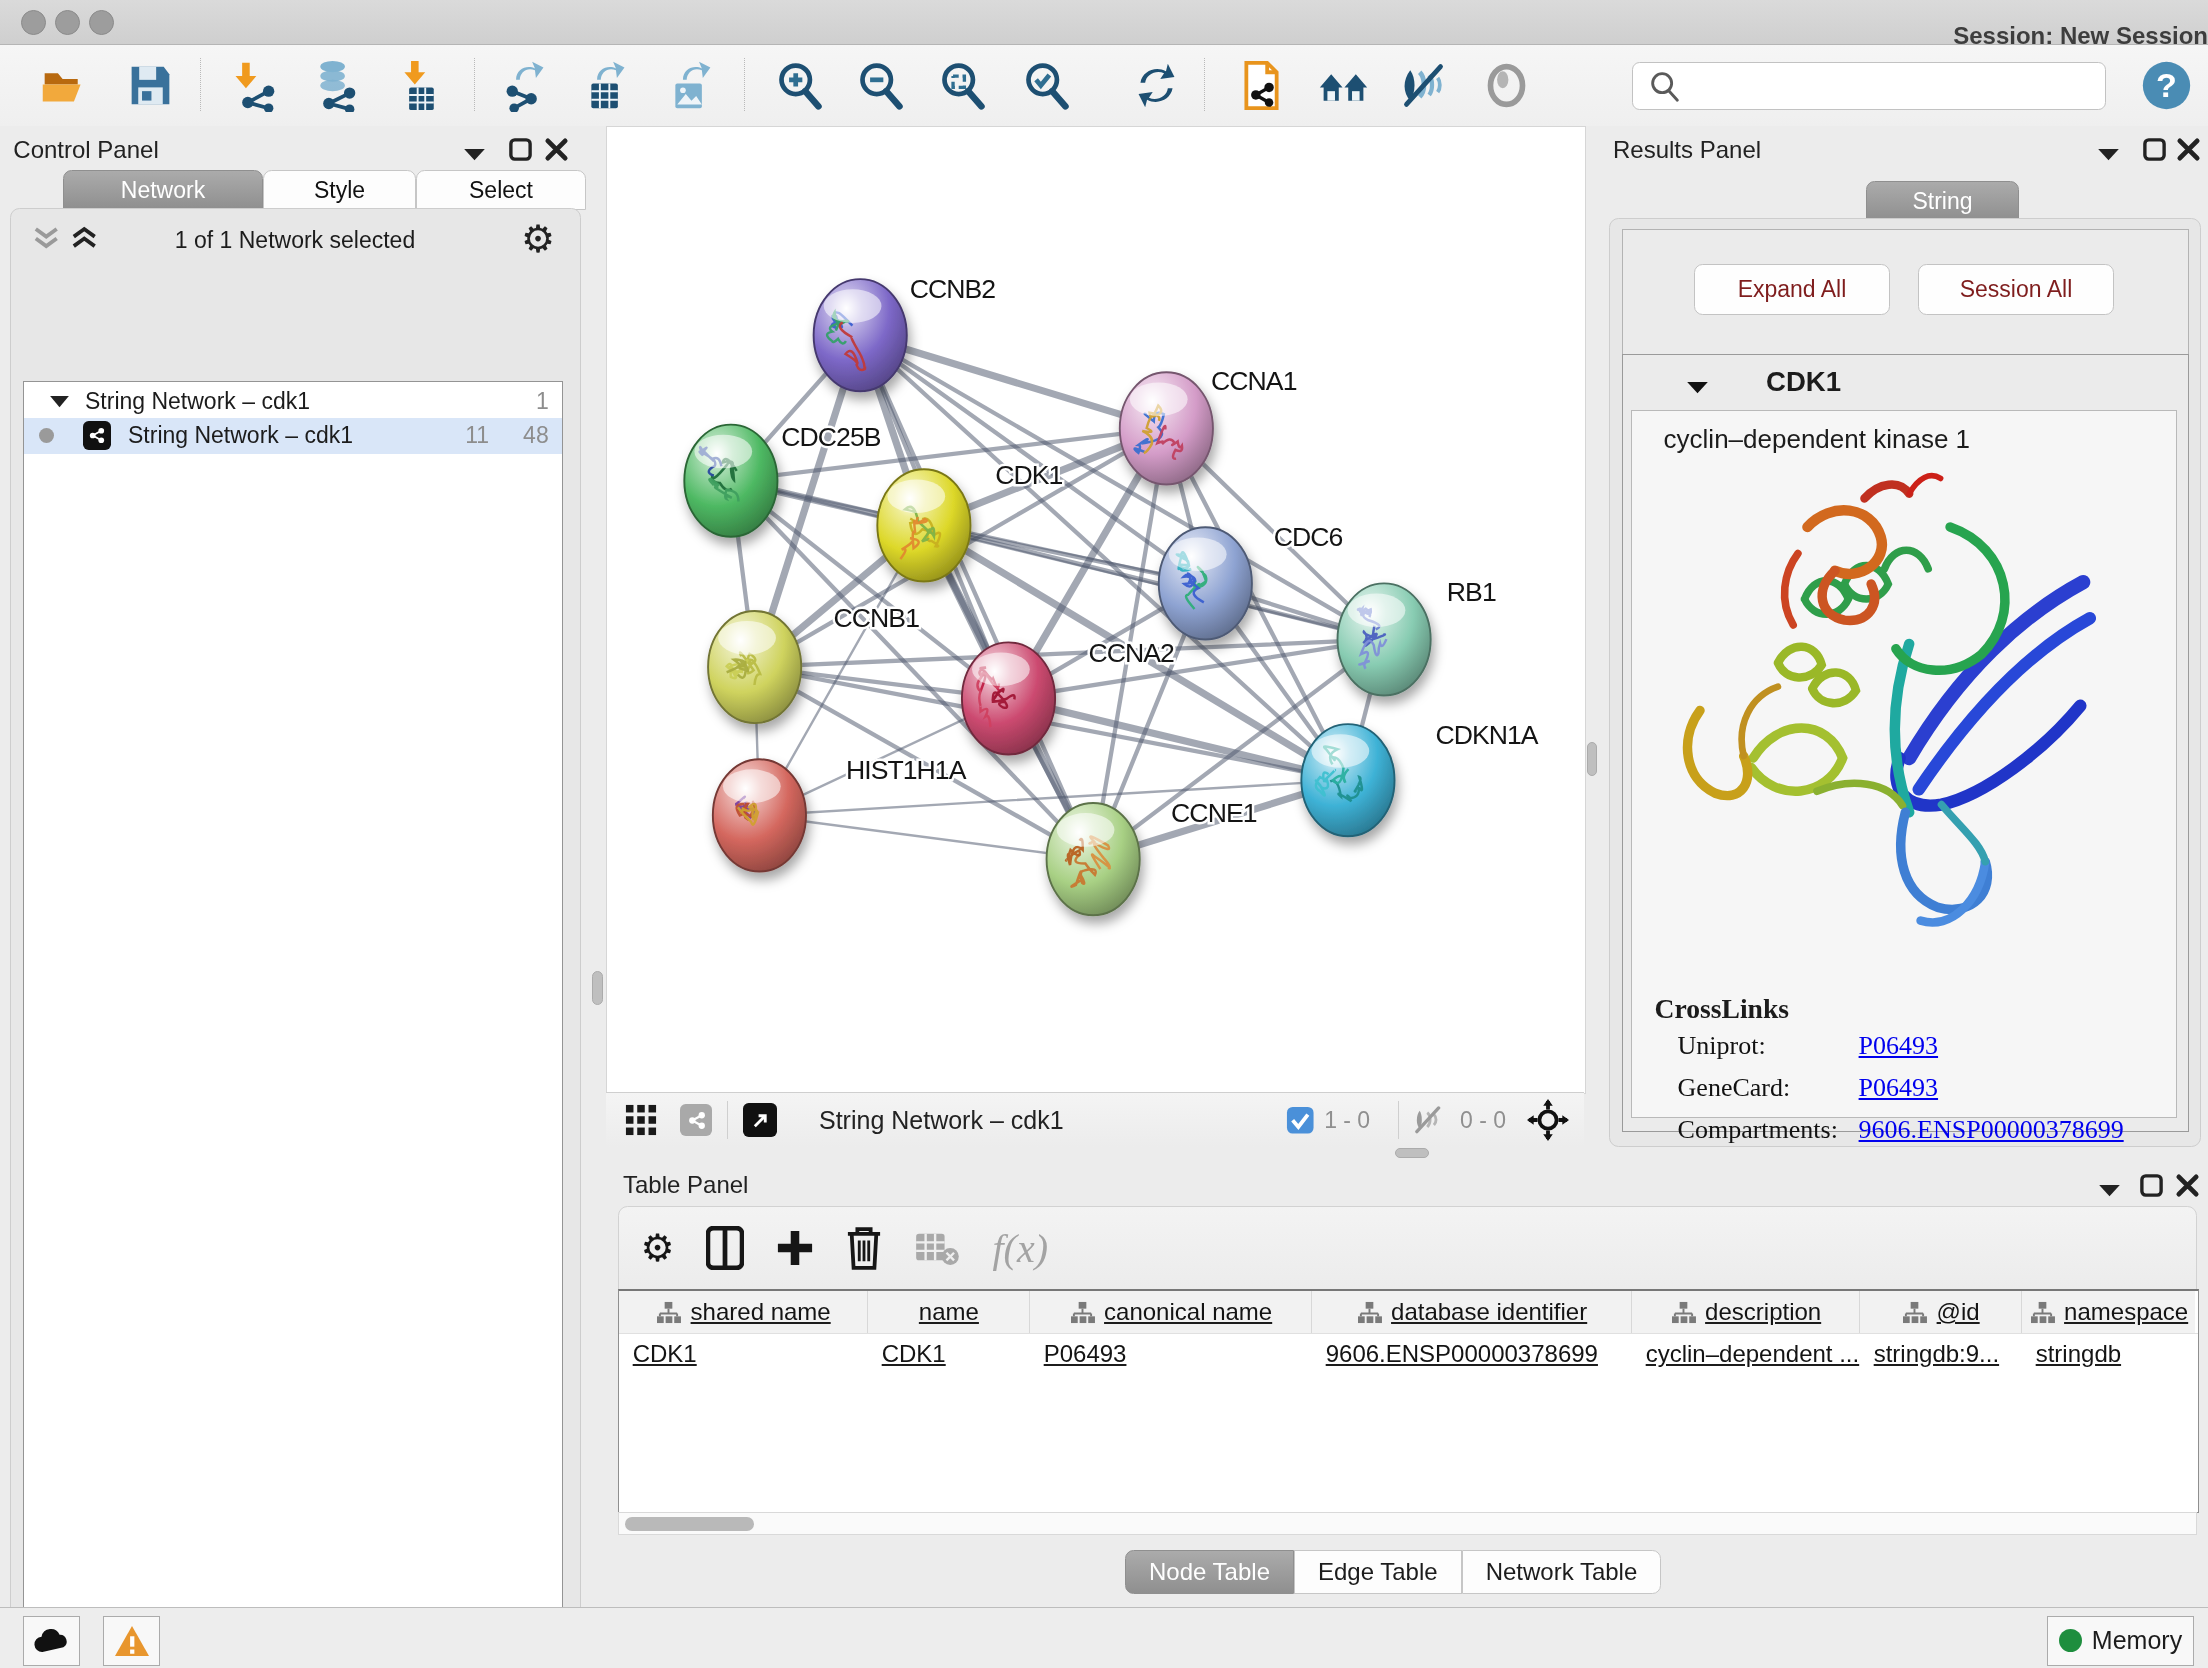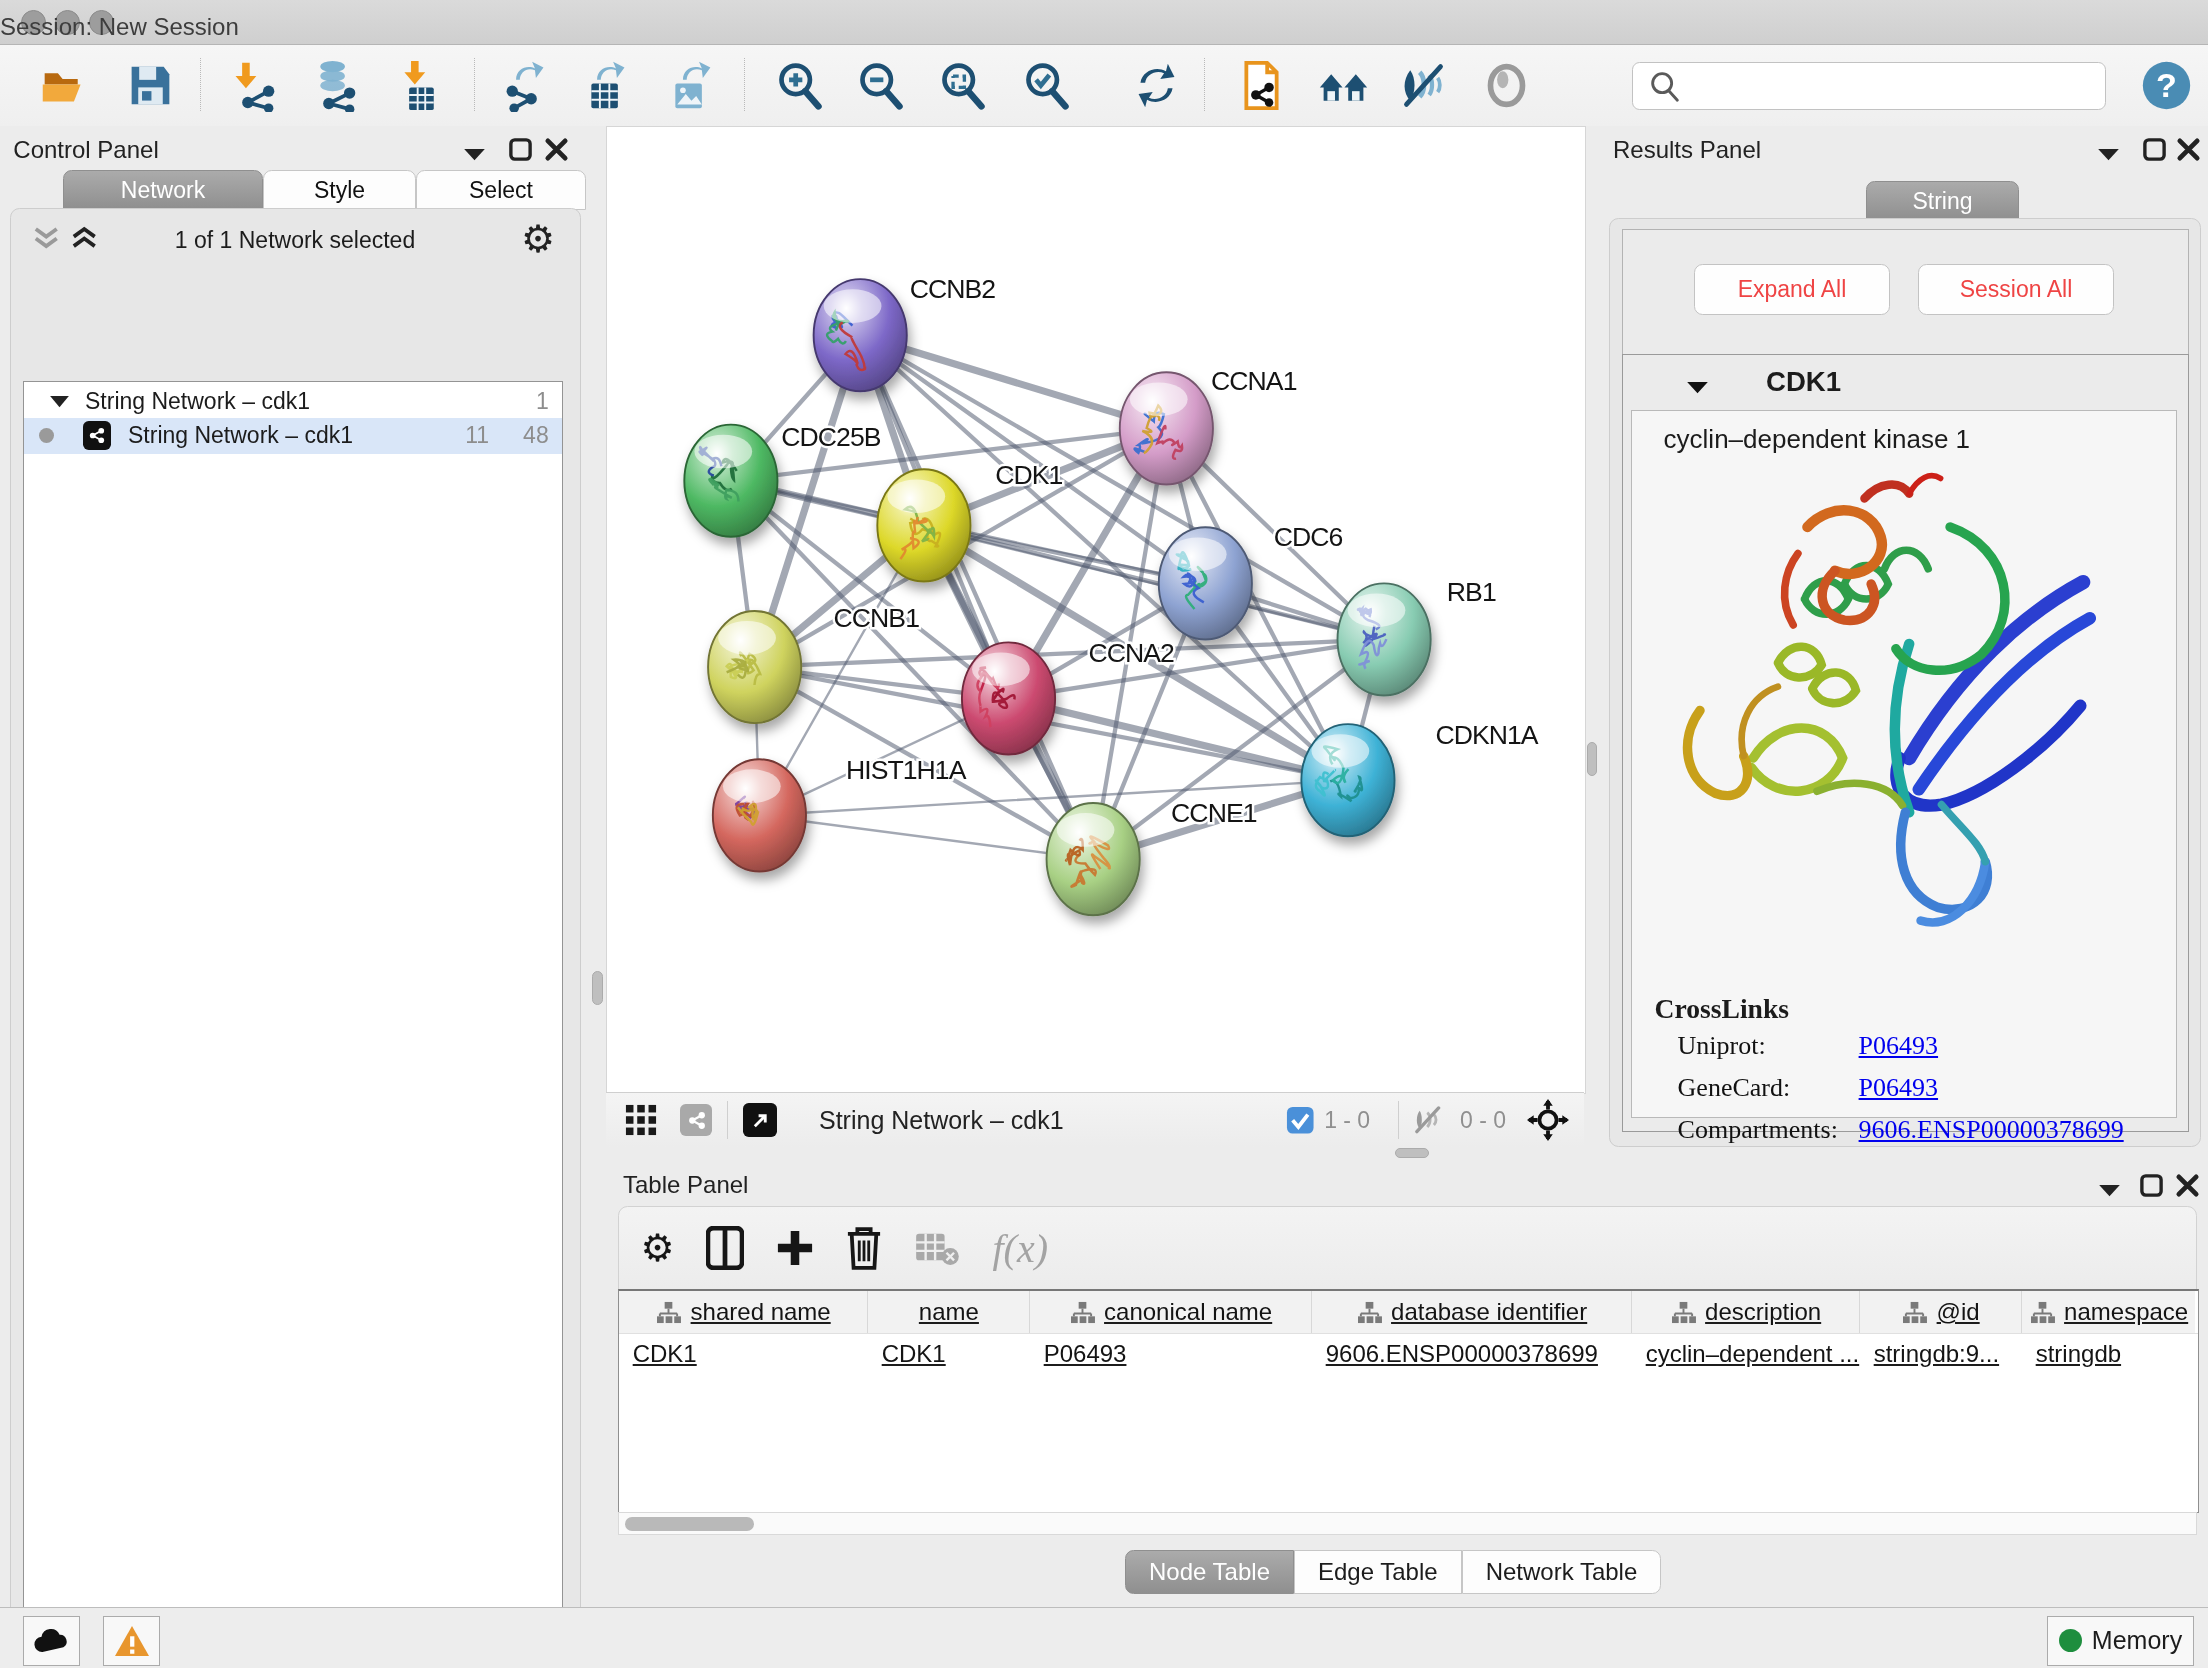--- a/index.html
+++ b/index.html
@@ -3,21 +3,21 @@
 <meta charset="utf-8">
 <style>
   html,body{margin:0;padding:0;background:#e9e9e9;}
   #app{position:relative;width:2208px;height:1668px;overflow:hidden;
        font-family:"Liberation Sans",sans-serif;color:#1c1c1c;background:#ececec;}
   .abs{position:absolute;}
   
   #titlebar{left:0;top:0;width:2208px;height:44px;
     background:linear-gradient(#dadada,#cfcfcf);border-bottom:1px solid #b5b5b5;}
   .traffic{width:23px;height:23px;border-radius:50%;background:#9d9d9d;border:1px solid #8b8b8b;top:9.5px;}
-  #win-title{width:100%;text-align:left;top:13px;font-size:24px;color:#3d3d3d;}
+  #win-title{width:100%;text-align:right;top:22px;font-size:24px;color:#3d3d3d;font-weight:bold;}
   
   #toolbar{left:0;top:45px;width:2208px;height:81px;background:linear-gradient(#f6f6f6,#efefef);
     border-bottom:1px solid #c3c3c3;}
   .tbtn{top:7.6px;width:65px;height:65px;display:flex;align-items:center;justify-content:center;}
   .tsep{top:13.3px;width:0;height:53px;border-left:1.9px dotted #b9b9b9;}
   #search-box{left:1632px;top:17px;width:472px;height:46px;background:#fff;border:1.9px solid #c2c2c2;
     border-radius:7.6px;display:flex;align-items:center;}
   #search-input{border:none;outline:none;font-size:23px;flex:1;background:transparent;height:38px;}
   
   .panel-title{font-size:24px;color:#222;}
@@ -39,21 +39,21 @@
   
   #netview{left:606px;top:126px;width:978px;height:966px;background:#ffffff;border:1px solid #d6d6d6;}
   #net-toolbar{left:606px;top:1092px;width:978px;height:54px;background:linear-gradient(#f4f4f4,#ececec);
      border-top:1px solid #cfcfcf;display:flex;align-items:center;}
   #net-title{font-size:25px;color:#222;}
   .dimtxt{font-size:23px;color:#8f8f8f;}
   .vline{width:0;height:38px;border-left:1px solid #cfcfcf;margin:0 15px;}
   
   #results-panel{left:1598px;top:126px;width:611px;height:1033px;background:#ececec;}
   .btn{background:#fefefe;border:1px solid #c3c3c3;border-radius:8.6px;display:inline-flex;
-     align-items:center;justify-content:center;font-size:23px;color:#ef4444;}
+     align-items:center;justify-content:center;font-size:23px;color:#7f1d1d;}
   #cdk1-box{background:#ebebeb;border:1.9px solid #9a9a9a;}
   #cdk1-content{background:#f6f6f6;border:1px solid #b9b9b9;}
   .serif{font-family:"Liberation Serif",serif;}
   .xl-label{font-size:26px;color:#111;}
   .xl-link{font-size:26px;color:#0000ee;text-decoration:underline;}
   
   #table-panel{left:606px;top:1158px;width:1603px;height:454px;background:#ececec;}
   #tp-toolbar{left:12.4px;top:48px;width:1579px;height:84px;background:linear-gradient(#f3f3f3,#ececec);
      border:1px solid #d2d2d2;border-radius:9.5px 9.5px 0 0;display:flex;align-items:center;gap:32px;padding-left:21px;box-sizing:border-box;}
   #tp-table{left:12.4px;top:131px;width:1579px;height:221px;background:#fff;border:1.9px solid #8f8f8f;border-top:2.9px solid #777;text-decoration:underline;}

